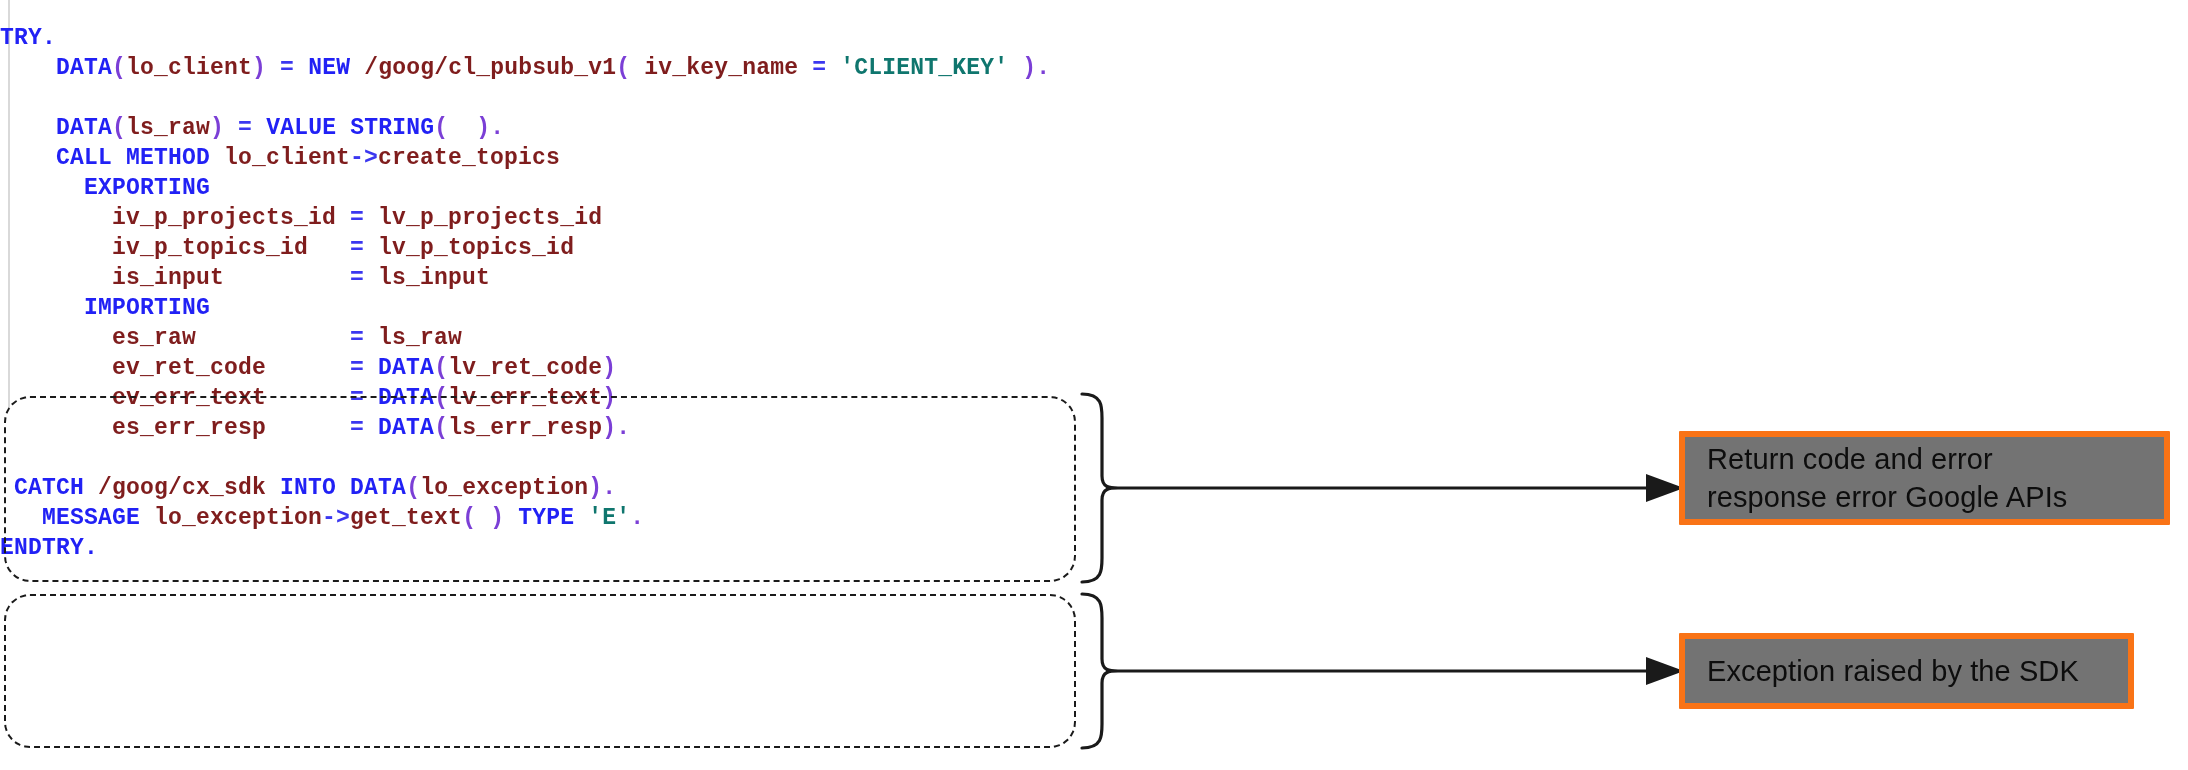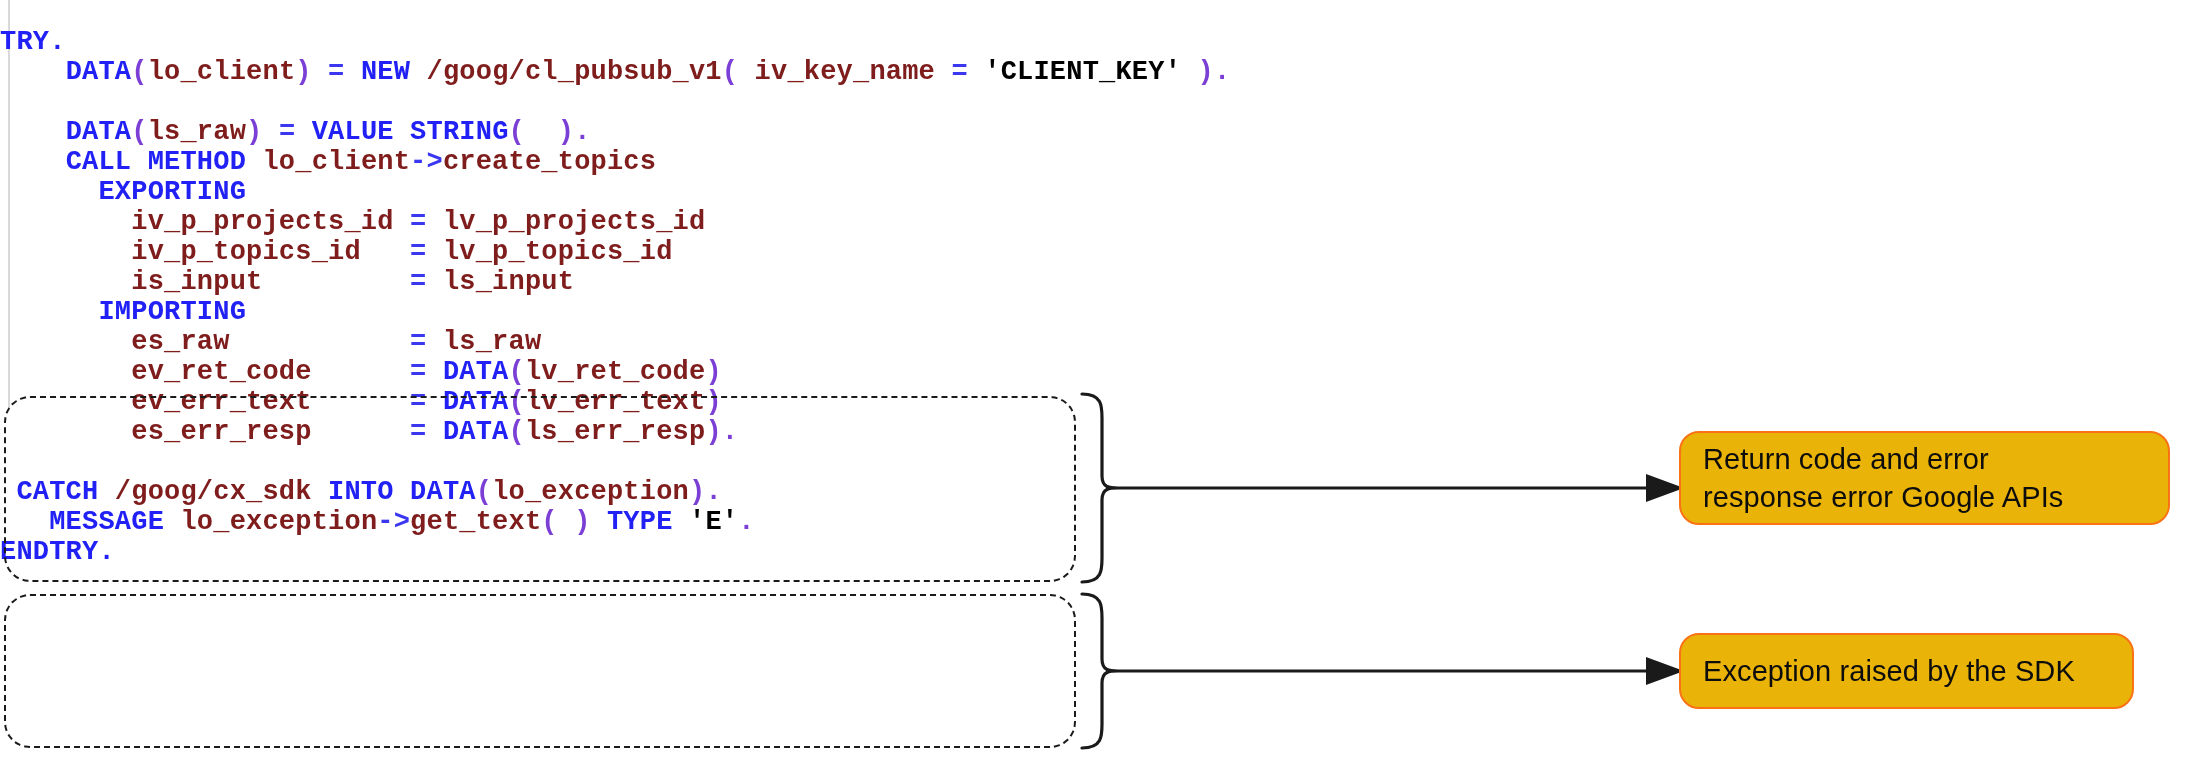--- a/index.html
+++ b/index.html
@@ -25,33 +25,33 @@
     height: 408px;
     background: #d9d9d9;
   }
 
   .code-block {
     position: absolute;
     left: 0px;
     top: 0px;
     width: 1200px;
     font-family: "Liberation Mono", "DejaVu Sans Mono", monospace;
-    font-size: 27px;
+    font-size: 23px;
     font-weight: bold;
     line-height: 30px;
     letter-spacing: 0.2px;
     white-space: pre;
     color: #111111;
   }
   .ln {
     height: 30px;
     white-space: pre;
   }
   .kw   { color: #2121f5; }
-  .str  { color: #000000; }
+  .str  { color: #0f766e; }
   .id   { color: #7f1d1d; }
   .pn   { color: #7b3fd6; }
   .op   { color: #3b37f0; }
 
   
   .dashbox {
     position: absolute;
     border: 2.5px dashed #1a1a1a;
     border-radius: 26px;
     box-sizing: border-box;
@@ -72,23 +72,23 @@
 
   
   .connector {
     position: absolute;
     pointer-events: none;
   }
 
   
   .callout {
     position: absolute;
-    background: #eab308;
-    border: 2px solid #f97316;
-    border-radius: 20px;
+    background: #737373;
+    border: 6px solid #f97316;
+    border-radius: 1px;
     box-sizing: border-box;
     display: flex;
     align-items: center;
     padding: 10px 22px;
     font-family: "Liberation Sans", sans-serif;
     font-size: 29px;
     line-height: 38px;
     color: #0d0d0d;
     letter-spacing: 0.1px;
   }

